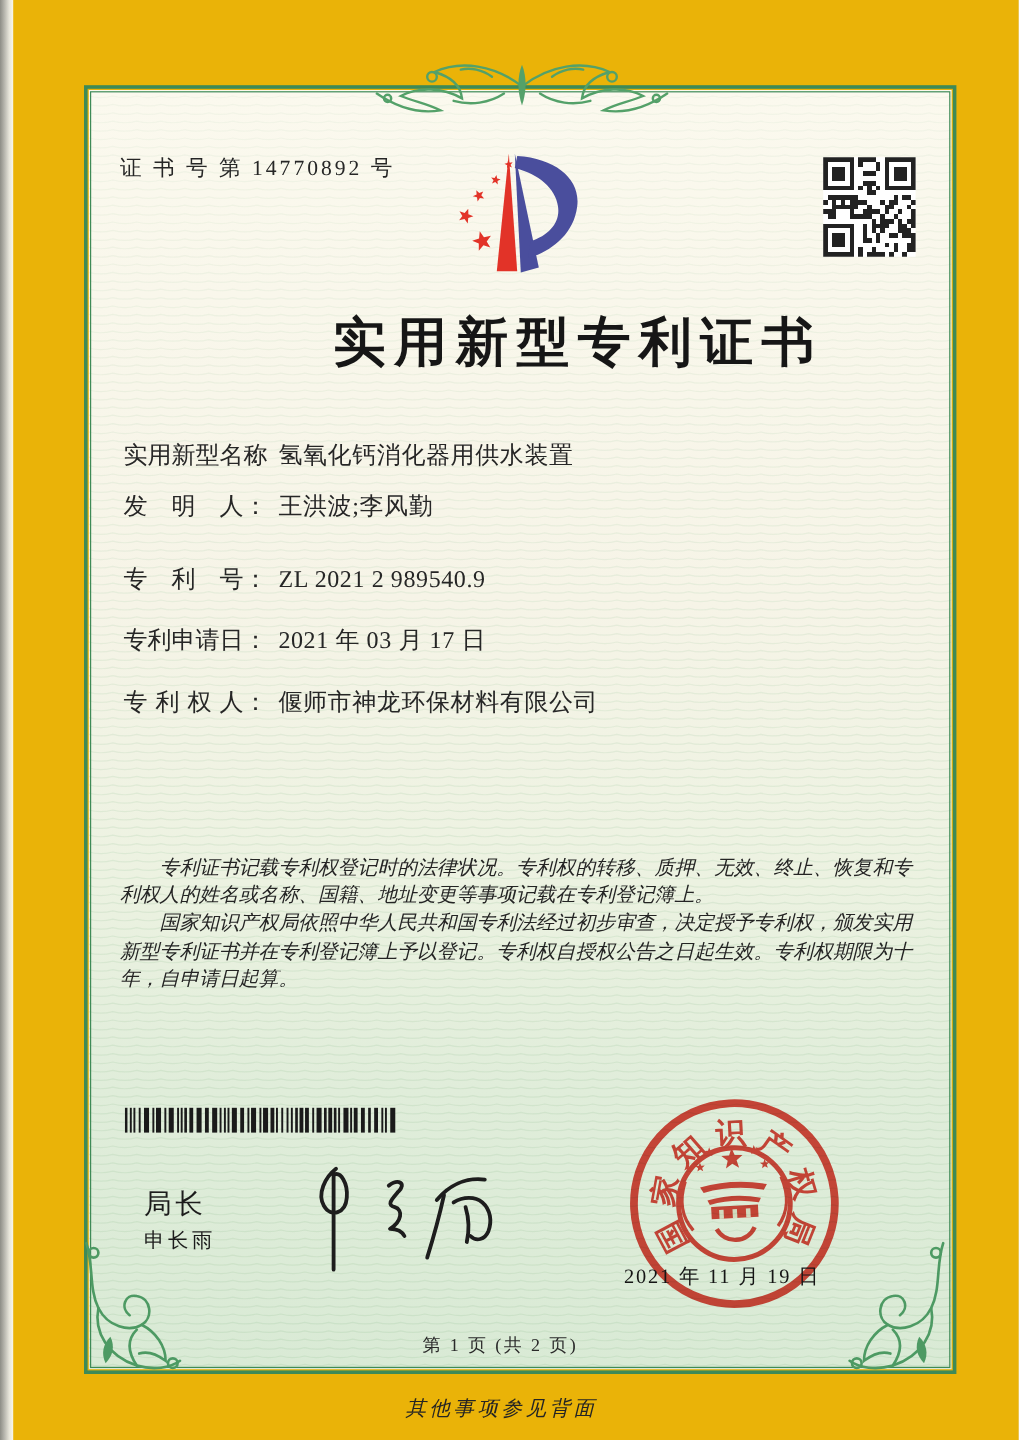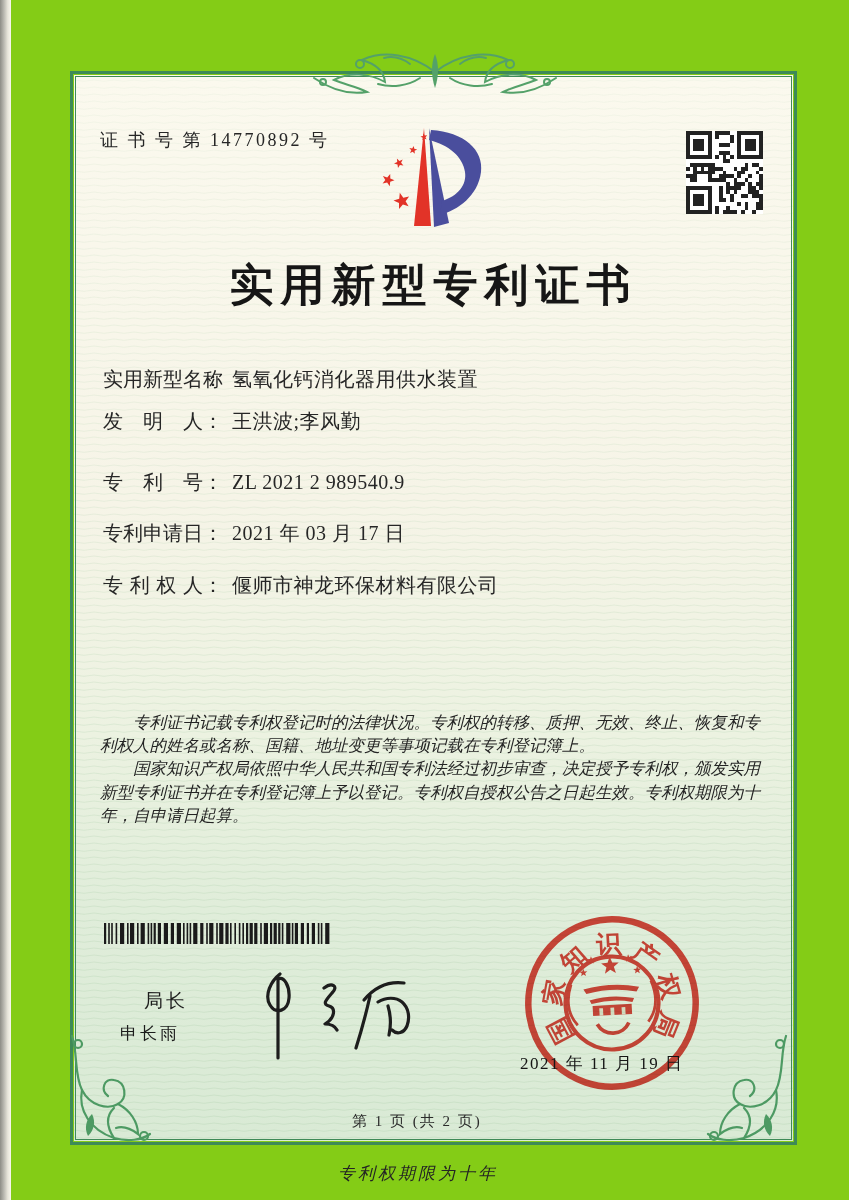--- a/index.html
+++ b/index.html
@@ -1,18 +1,18 @@
 <!DOCTYPE html>
 <html><head>
 <meta charset="utf-8">
 <style>
   html,body{margin:0;padding:0;background:#e8e6dd;}
   #page{
     position:relative;width:849px;height:1200px;overflow:hidden;
-    background:#84cc16;
+    background:#eab308;
     font-family:"Liberation Serif","DejaVu Serif",serif;
     color:#1f1f1f;
   }
   .abs{position:absolute;}
   
   #scan-edge{left:0;top:0;width:11px;height:1200px;
     background:linear-gradient(90deg,#8d8d86 0%,#b9b8b0 35%,#e7e5da 70%,#f9f7ee 100%);}
   
   #frame{left:70px;top:71px;width:727px;height:1074px;
     border:3px solid #3e8a57;box-sizing:border-box;z-index:1;}
@@ -21,33 +21,33 @@
   
   #guilloche{left:74px;top:75px;width:719px;height:1066px;z-index:0;
     background:linear-gradient(180deg,#fbf9ee 0%,#f6f4e7 40%,#ecf2e1 62%,#e0edda 78%,#d9ead5 100%);}
   #guilloche svg{position:absolute;left:0;top:0;}
   .orn{z-index:2;pointer-events:none;}
   
   #cert-number{left:100px;top:128px;font-size:18px;letter-spacing:2.5px;color:#262626;z-index:3;}
   #logo{left:368px;top:124px;z-index:3;}
   #qr{left:686px;top:131px;z-index:3;}
   #title{left:70px;top:256px;width:727px;text-align:center;
-    font-size:44px;font-weight:700;letter-spacing:7px;color:#161616;z-index:3;}
+    font-size:44px;font-weight:700;letter-spacing:7px;color:#161616;z-index:3;padding-left:48px;}
   .row{position:absolute;left:103px;height:24px;font-size:20px;color:#262626;z-index:3;white-space:nowrap;}
   .flabel{display:inline-block;width:100px;text-align:justify;text-align-last:justify;vertical-align:top;}
   .fcolon{display:inline-block;margin-right:9px;}
   .fvalue{letter-spacing:0.5px;}
   .grant2{position:absolute;left:272px;top:0;white-space:nowrap;}
   #body-text{left:100px;top:711px;width:660px;z-index:3;
     font-size:16.5px;line-height:23.2px;text-align:justify;color:#242424;
     font-style:italic;}
   #body-text p{margin:0;text-indent:2em;}
   #barcode{left:104px;top:923px;z-index:3;}
-  #signer-title{left:120px;top:988px;font-size:19px;letter-spacing:3px;color:#1c1c1c;
-    font-family:"Liberation Sans","DejaVu Sans",sans-serif;font-weight:500;z-index:3;margin-left:24px;}
+  #signer-title{left:120px;top:988px;font-size:23px;letter-spacing:3px;color:#1c1c1c;
+    font-family:"Liberation Sans","DejaVu Sans",sans-serif;font-weight:500;z-index:3;}
   #signer-name{left:120px;top:1022px;font-size:17px;letter-spacing:3px;color:#1c1c1c;
     font-family:"Liberation Sans","DejaVu Sans",sans-serif;font-weight:500;z-index:3;}
   #signature{left:238px;top:966px;z-index:3;}
   #seal{left:519px;top:910px;z-index:2;opacity:0.9;transform:rotate(-3deg);mix-blend-mode:multiply;}
   #seal-date{left:520px;top:1052px;font-size:17px;letter-spacing:1.5px;color:#151515;z-index:3;white-space:nowrap;}
   #page-info{left:352px;top:1112px;font-size:15px;letter-spacing:2px;color:#2a2a2a;z-index:3;white-space:nowrap;}
   #footer-note{left:338px;top:1162px;font-size:17px;letter-spacing:3px;color:#242424;
     font-style:italic;z-index:3;white-space:nowrap;}
 </style>
 </head>
@@ -519,15 +519,15 @@
         <text x="100" y="46" text-anchor="middle" font-size="27" font-weight="700" font-family="&quot;Liberation Serif&quot;,&quot;DejaVu Serif&quot;,serif" transform="rotate(38.33333333333334 100 100)">产</text>
         <text x="100" y="46" text-anchor="middle" font-size="27" font-weight="700" font-family="&quot;Liberation Serif&quot;,&quot;DejaVu Serif&quot;,serif" transform="rotate(76.66666666666669 100 100)">权</text>
         <text x="100" y="46" text-anchor="middle" font-size="27" font-weight="700" font-family="&quot;Liberation Serif&quot;,&quot;DejaVu Serif&quot;,serif" transform="rotate(115 100 100)">局</text>
       </g>
   </svg>
 
   <div id="seal-date" class="abs">2021 年 11 月 19 日</div>
 
   <div id="page-info" class="abs">第 1 页 (共 2 页)</div>
 
-  <div id="footer-note" class="abs">专利权期限为十年</div>
+  <div id="footer-note" class="abs">其他事项参见背面</div>
 
 </div>
 
 </body></html>

